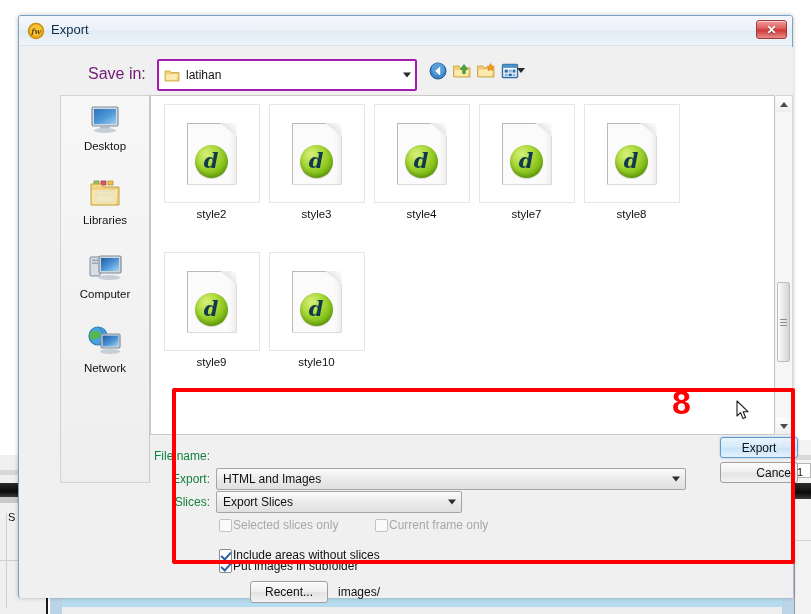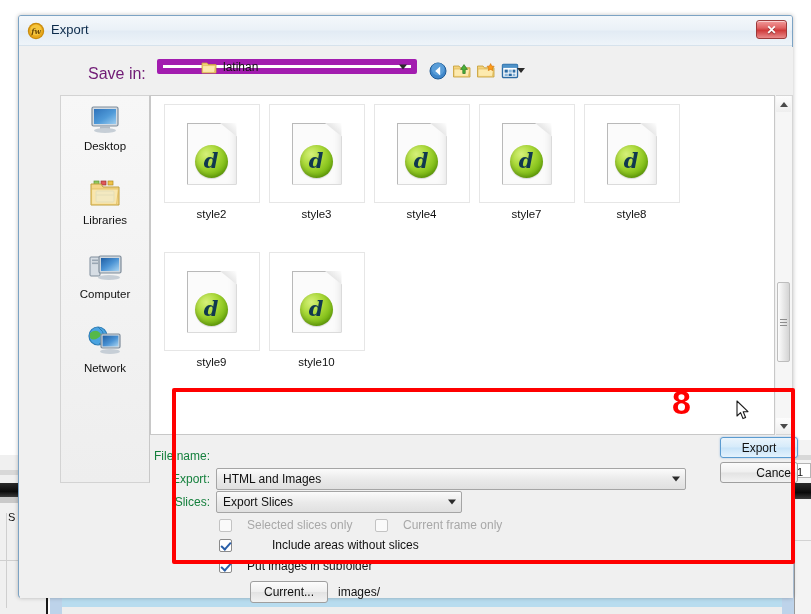--- a/index.html
+++ b/index.html
@@ -85,23 +85,23 @@
   
   .client {
     position: absolute; left: 1px; top: 31px; width: 773px; height: 551px;
     background: #f0f0f0;
   }
 
   
   .saveinrow { position:absolute; left:0; top:12px; width:773px; height:30px; }
   .savein-label { position:absolute; left:68px; top:6px; font-size:16px; color:#701a75; }
   .savein-combo {
-    position:absolute; left:137px; top:0px; width:260px; height:15px;
-    background:#fff; border:6px solid #a21caf; border-radius:2px;
-    display:flex; align-items:center;padding-left:33px;
+    position:absolute; left:137px; top:0px; width:260px; height:32px;
+    background:#fff; border:2px solid #a21caf; border-radius:2px;
+    display:flex; align-items:center;
   }
   .folder-ico { margin-left:5px; width:16px; height:14px; position:relative; }
   .savein-text { margin-left:6px; font-size:12px; color:#111; }
   .combo-arrow {
     position:absolute; right:4px; top:50%; transform:translateY(-50%);
     width:0; height:0; border-left:4px solid transparent; border-right:4px solid transparent;
     border-top:5px solid #2b2b2b;
   }
   .tbtn { position:absolute; top:2px; width:22px; height:20px; cursor:pointer; }
   .tbtn svg { display:block; }
@@ -207,21 +207,21 @@
   .cbrow { position:absolute; display:flex; align-items:center; }
   .cbox {
     width:13px; height:13px; border:1px solid #8a8a8a; background:#fff;
     border-radius:2px; position:relative; cursor:pointer; flex:0 0 auto;
   }
   .cbox.disabled { border-color:#c3c3c3; background:#fafafa; cursor:default; }
   .cbox.checked::after {
     content:""; position:absolute; left:3px; top:0px; width:4px; height:8px;
     border:solid #2a5fa8; border-width:0 2px 2px 0; transform:rotate(42deg);
   }
-  .cblbl { margin-left:15px; font-size:12px; color:#111; }
+  .cblbl { margin-left:1px; font-size:12px; color:#111; }
   .cblbl.disabled { color:#a8a8a8; }
 
   .browse-btn {
     position:absolute; left:230px; top:534px; width:78px; height:22px;
     background: linear-gradient(180deg,#fcfcfc 0%, #efefef 48%, #e3e3e3 52%, #f2f2f2 100%);
     border:1px solid #9f9f9f; border-radius:3px;
     font-size:12px; color:#111; display:flex; align-items:center; justify-content:center;
     cursor:pointer;
   }
   .images-lbl { position:absolute; left:318px; top:538px; font-size:12px; color:#111; }
@@ -564,32 +564,32 @@
       <div class="cbrow" style="left:199px; top:79px;">
         <span class="cbox disabled"></span>
         <span class="cblbl disabled">Selected slices only</span>
       </div>
 
       <div class="cbrow" style="left:355px; top:79px;text-align:right;">
         <span class="cbox disabled"></span>
         <span class="cblbl disabled">Current frame only</span>
       </div>
 
-      <div class="cbrow" style="left:199px; top:99px;gap:25px;">
+      <div class="cbrow" style="left:199px; top:109px;">
         <span class="cbox checked"></span>
         <span class="cblbl">Include areas without slices</span>
       </div>
 
       <div class="cbrow" style="left:199px; top:120px;">
         <span class="cbox checked"></span>
         <span class="cblbl">Put images in subfolder</span>
       </div>
     </div>
 
-    <div class="browse-btn">Current...</div>
+    <div class="browse-btn">Recent...</div>
     <div class="images-lbl">images/</div>
 
     <div class="act-btn act-export">Export</div>
     <div class="act-btn act-cancel">Cancel</div>
 
   </div>
 </div>
 
 <div class="redbox"></div>
 <div class="bignum">8</div>

